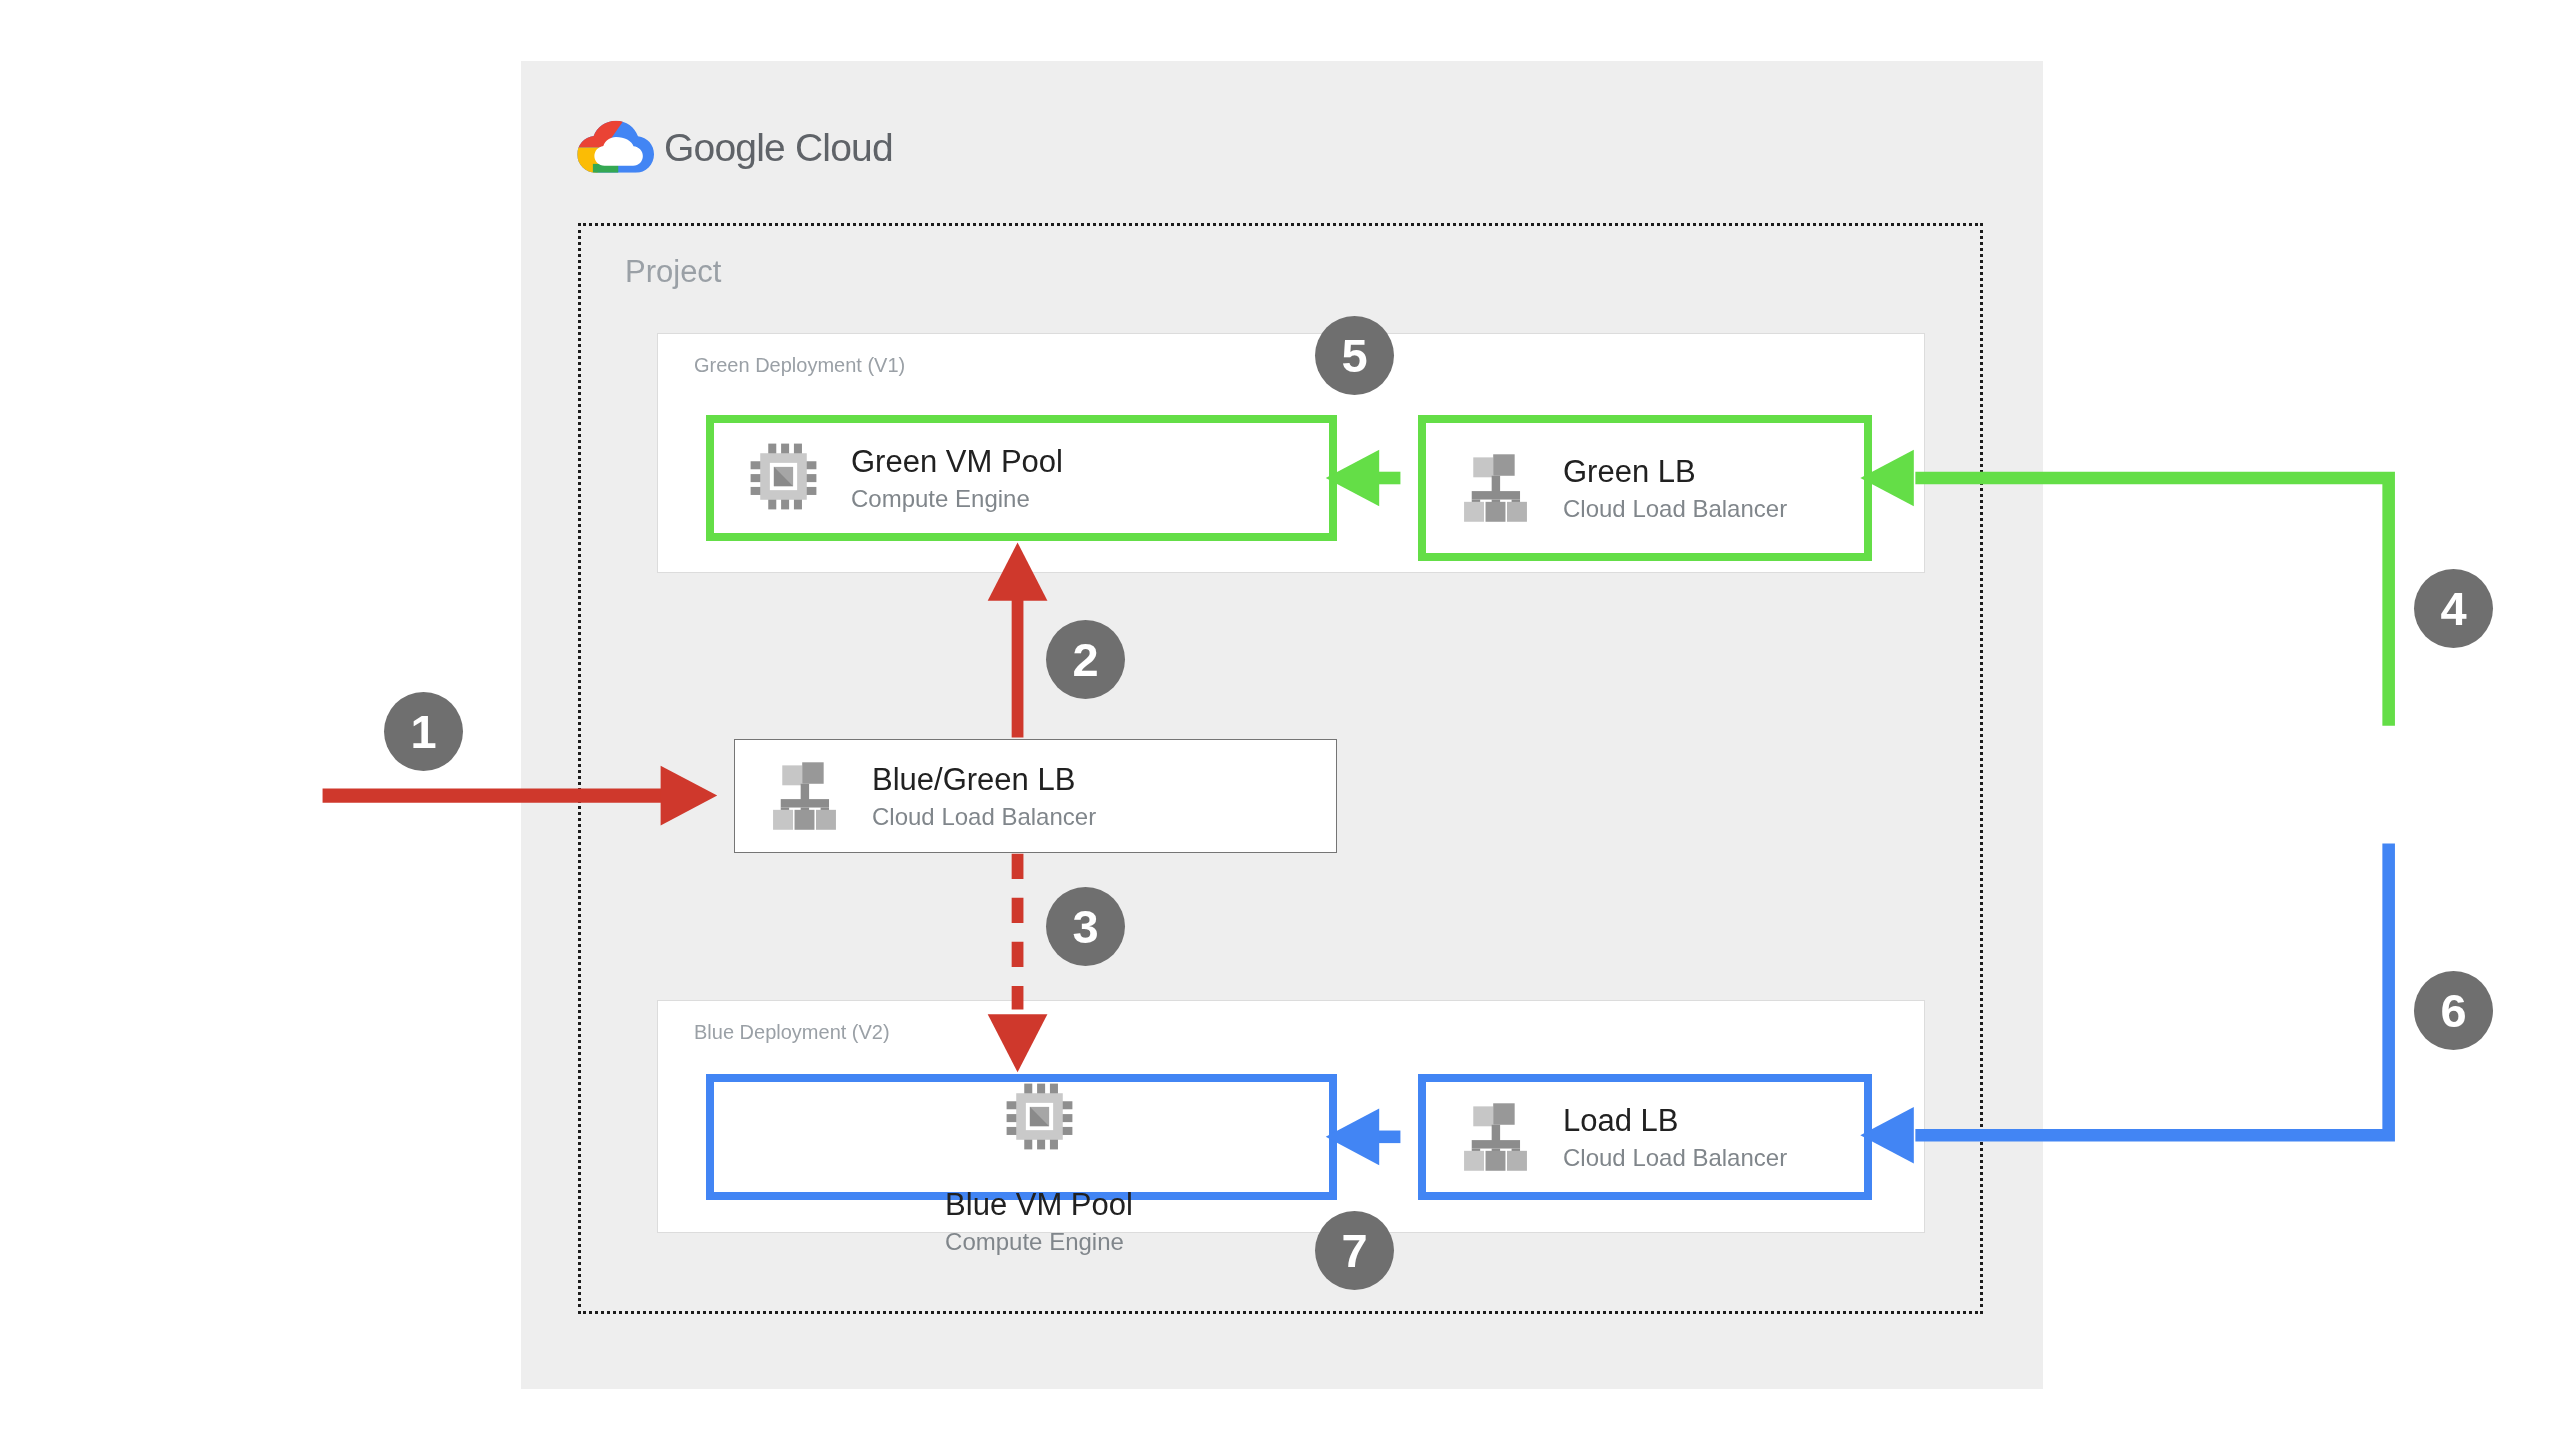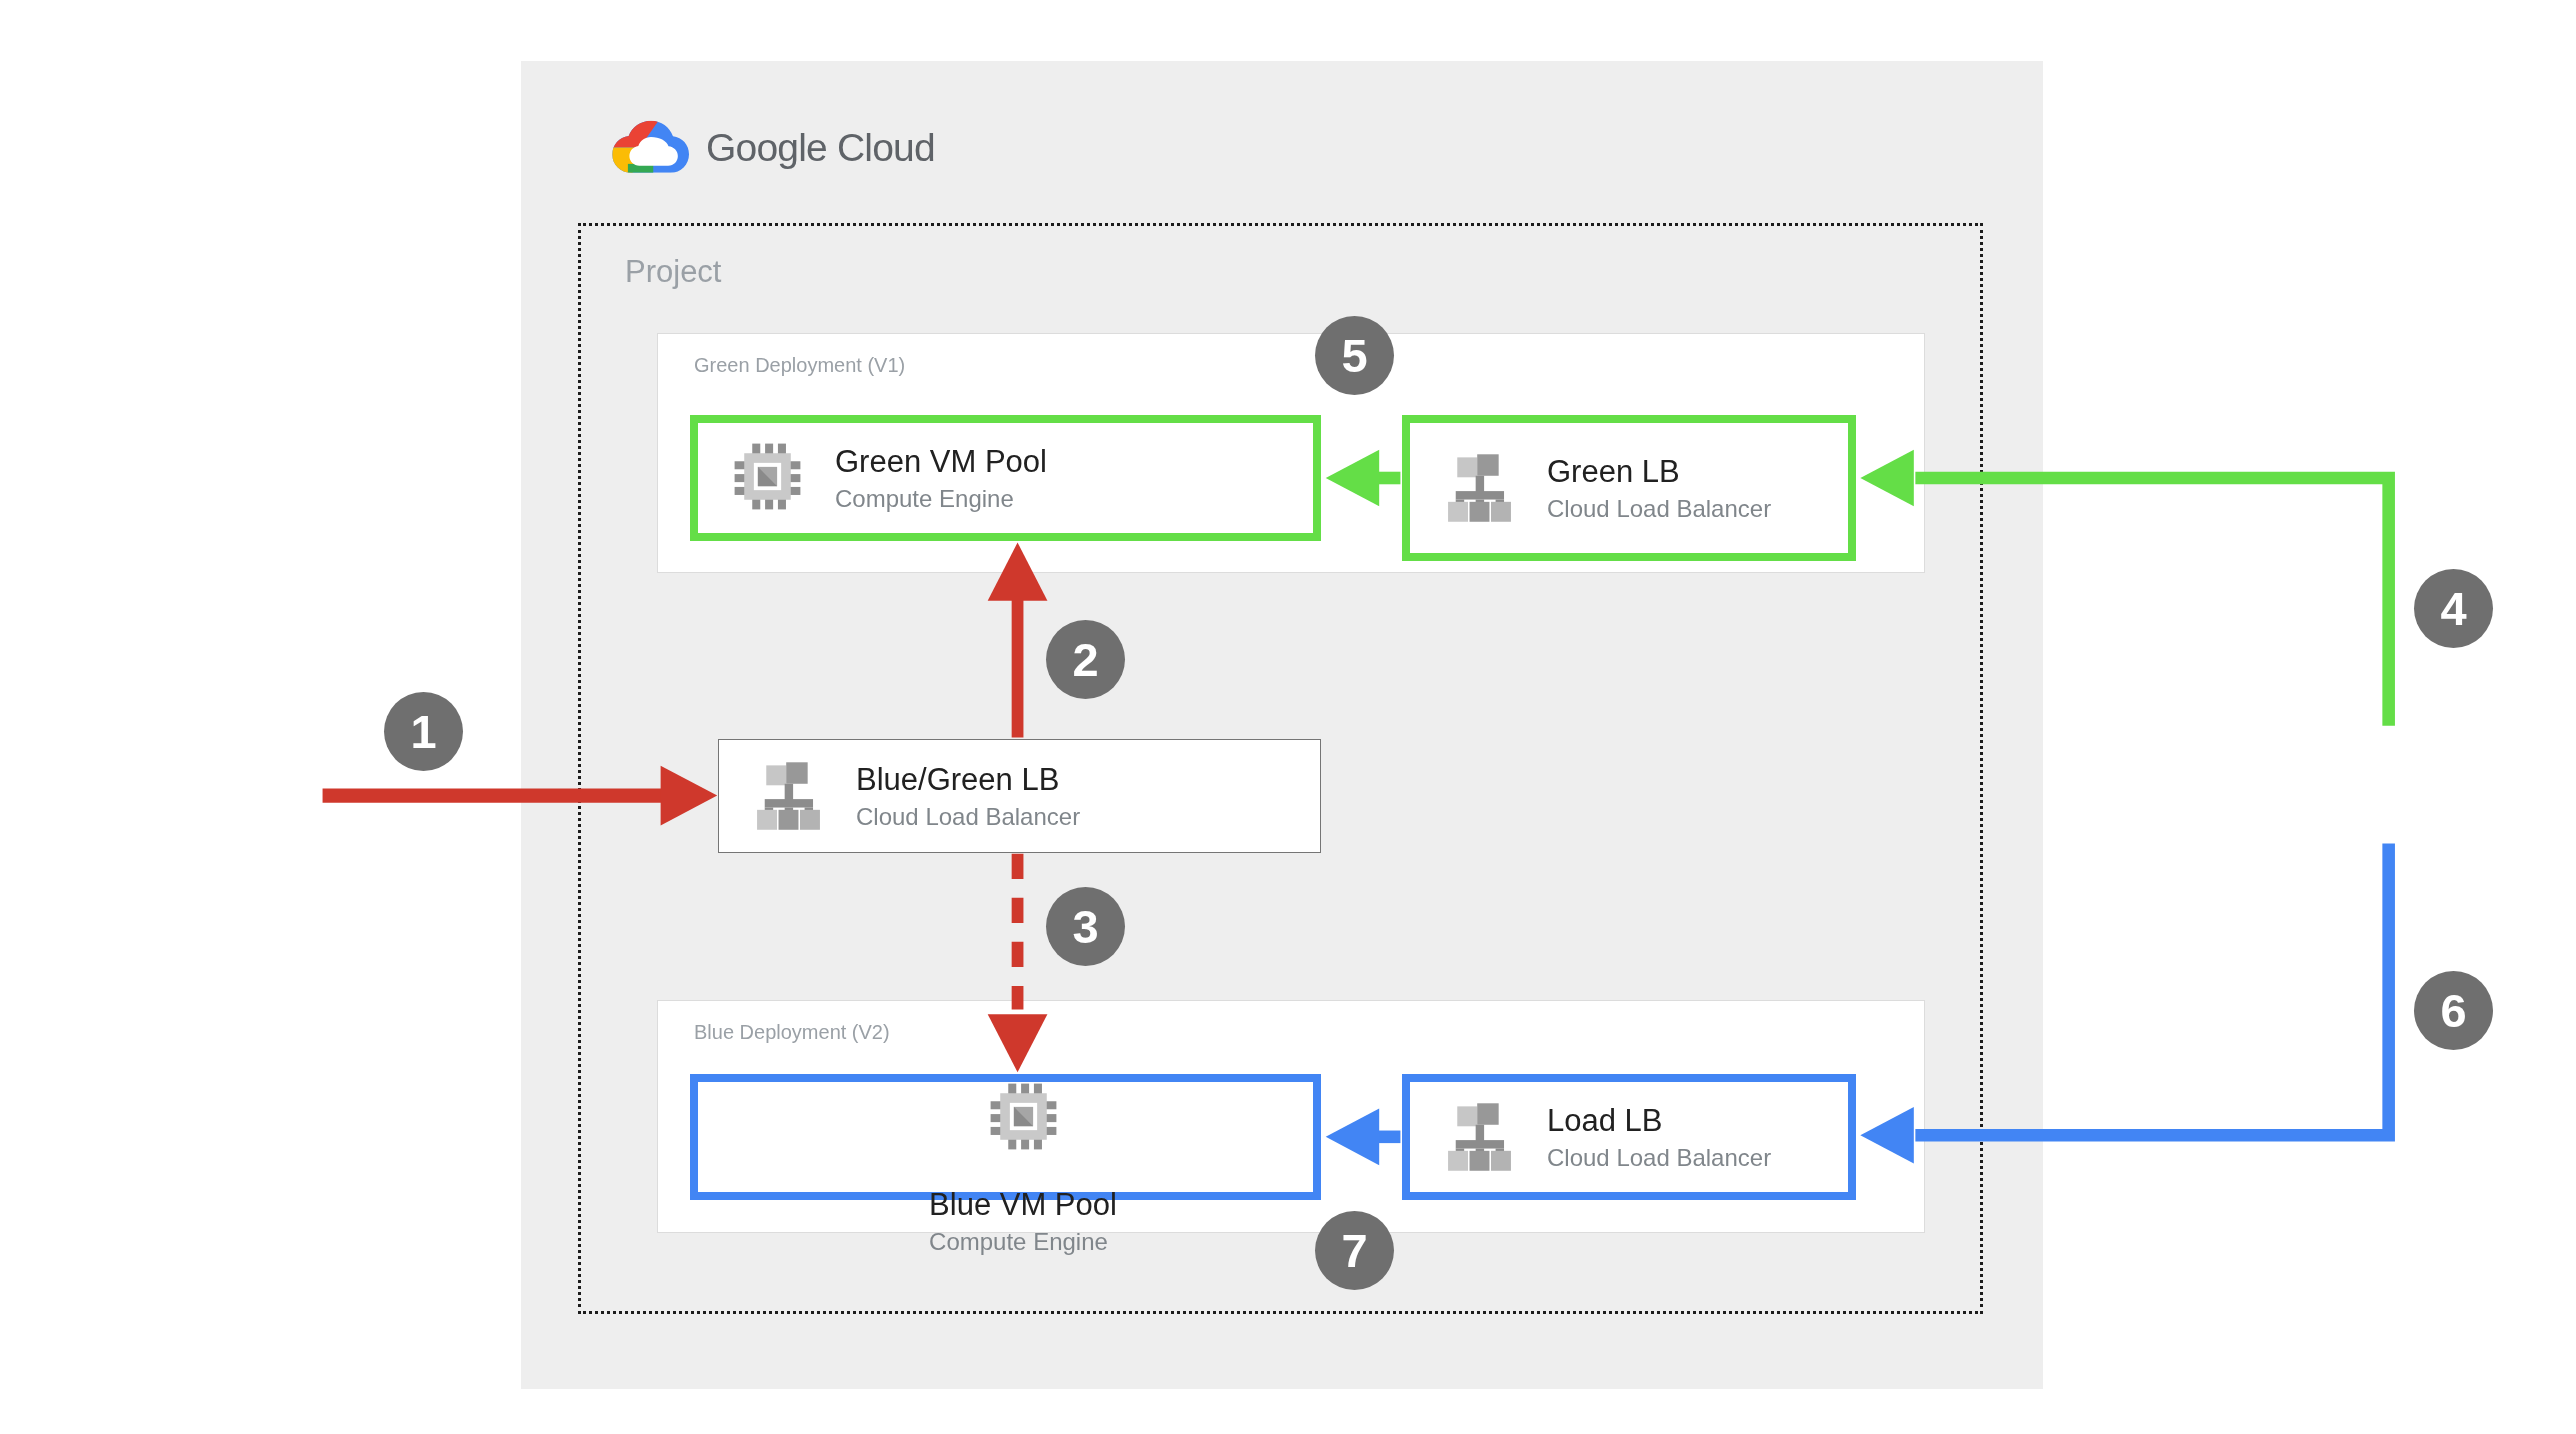--- a/index.html
+++ b/index.html
@@ -8,22 +8,22 @@
     width:2576px;height:1434px;
     background:#ffffff;
     font-family:"Liberation Sans", sans-serif;
     overflow:hidden;
   }
   .panel{
     position:absolute;left:521px;top:61px;width:1522px;height:1328px;
     background:#eeeeee;
   }
   .logo{
-    position:absolute;left:610px;top:110px;height:75px;
-    display:flex;align-items:center;gap:14px;
+    position:absolute;left:575px;top:110px;height:75px;
+    display:flex;align-items:center;gap:7px;
   }
   .logo-text{
     font-size:39px;color:#5f6368;font-weight:500;letter-spacing:-0.8px;
   }
   .project{
     position:absolute;left:578px;top:223px;width:1405px;height:1091px;
     border:3.1px dotted #1c1c1c;box-sizing:border-box;
   }
   .project-label{
     position:absolute;left:44px;top:28px;
@@ -32,21 +32,21 @@
   .dep{
     position:absolute;background:#ffffff;border:1.6px solid #dcdcdc;box-sizing:border-box;
   }
   .dep-green{left:657px;top:333px;width:1268px;height:240px;}
   .dep-blue{left:657px;top:1000px;width:1268px;height:233px;}
   .dep-title{
     position:absolute;left:36px;top:20.4px;font-size:20px;color:#9aa0a6;
   }
   .node{
     position:absolute;background:#ffffff;box-sizing:border-box;
-    display:flex;align-items:center;gap:33px;padding-left:35px;
+    display:flex;align-items:center;gap:33px;padding-left:35px;margin-left:16px;
   }
   .node-green{border:8.6px solid #64de47;}
   .node-blue{border:8.6px solid #4285f4;}
   .node-gray{border:1.6px solid #757575;}
   .green-vm{left:690px;top:415px;width:631px;height:126px;}
   .green-lb{left:1402px;top:415px;width:454px;height:146px;}
   .router{left:718px;top:739px;width:603px;height:114px;}
   .blue-vm{left:690px;top:1074px;width:631px;height:126px;flex-direction:column;}
   .blue-lb{left:1402px;top:1074px;width:454px;height:126px;}
   .node-text{display:flex;flex-direction:column;justify-content:center;}

